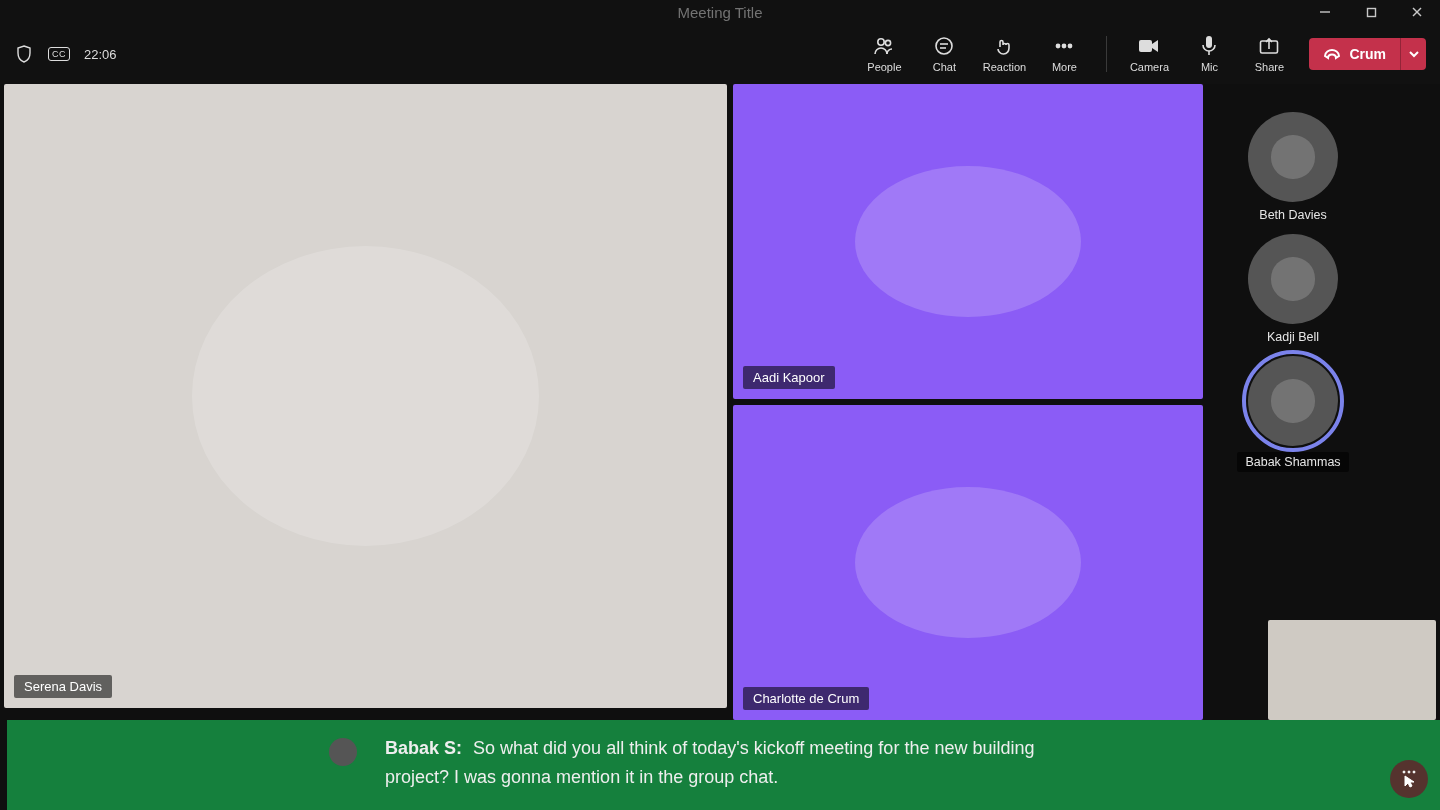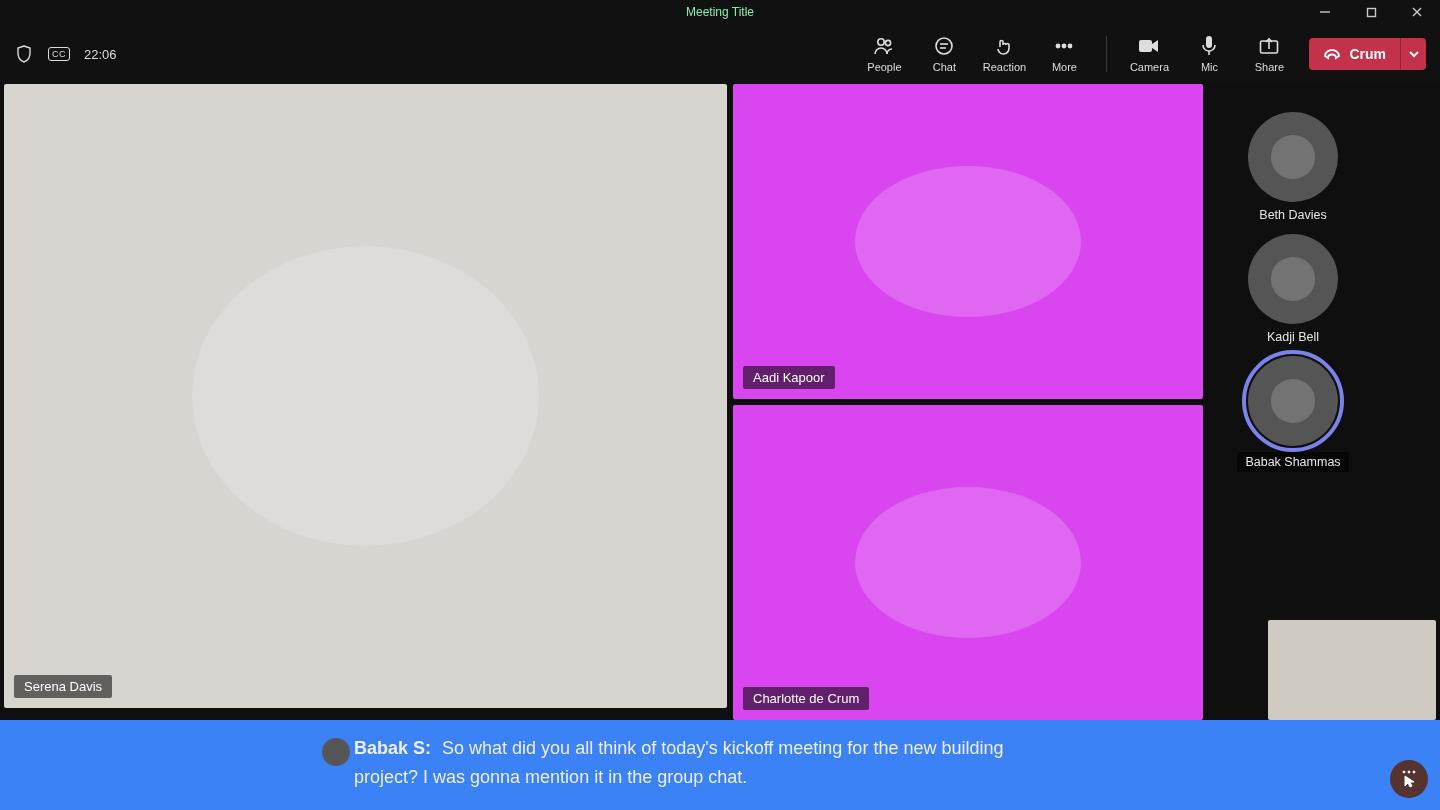--- a/index.html
+++ b/index.html
@@ -4,21 +4,21 @@
 <style>
   * { box-sizing: border-box; margin: 0; padding: 0; }
   html, body {
     width: 1440px; height: 810px; overflow: hidden;
     font-family: "Segoe UI", Arial, sans-serif;
     background: #0f0f0f; color: #fff;
   }
   
   .titlebar {
     height: 24px; display: flex; align-items: center; justify-content: center;
-    color: #86efac; font-size: 12px; position: relative; background:#111;
+    color: #737373; font-size: 15px; position: relative; background:#111;
   }
   .win-controls {
     position: absolute; right: 0; top: 0; height: 24px; display: flex;
   }
   .win-controls div {
     width: 46px; height: 24px; display:flex; align-items:center; justify-content:center;
     color:#c8c8c8; font-size:12px;
   }
   .win-controls svg { stroke:#c8c8c8; stroke-width:1.4; fill:none; }
 
@@ -59,21 +59,21 @@
     position:relative; background:#2b2b2b; border-radius:2px; overflow:hidden;
     display:flex; align-items:center; justify-content:center;
   }
   .tile .nametag {
     position:absolute; left:10px; bottom:10px;
     background:rgba(0,0,0,.55); color:#fff; font-size:13px;
     padding:4px 10px; border-radius:2px;
   }
   .main-tile { width:723px; height:624px; background:#d8d4d0;}
   .col-right { width:470px; display:flex; flex-direction:column; gap:6px;}
-  .sub-tile { flex:1; background:#d946ef;}
+  .sub-tile { flex:1; background:#8b5cf6;}
   .rail {
     width:168px; display:flex; flex-direction:column; align-items:center;
     gap:12px; padding-top:28px; overflow:hidden;
   }
   .rail-item { display:flex; flex-direction:column; align-items:center; gap:6px;}
   .avatar {
     width:90px; height:90px; border-radius:50%; background:#555;
     display:flex; align-items:center; justify-content:center; overflow:hidden;
   }
   .avatar.speaking { outline:4px solid #7b83eb; outline-offset:2px;}
@@ -84,23 +84,24 @@
     position:absolute; bottom:0; right:4px;
   }
 
   .placeholder-face {
     width:48%; height:48%; border-radius:50%;
     background:rgba(255,255,255,.18);
   }
 
   
   .captions {
-    height:90px; display:flex; align-items:flex-start; gap:4px;
+    height:90px; display:flex; align-items:flex-start; gap:28px;
     padding:14px 0 0 322px; color:#eee; font-size:18px; line-height:1.6;
-    background:#3b82f6;
+    background:#15803d;
+    margin-left:7px;
   }
   .cap-avatar {
     width:28px; height:28px; border-radius:50%; background:#555; flex-shrink:0;
     margin-top:4px;
   }
   .cap-speaker { font-weight:600; margin-right:6px;}
   .cap-text { max-width:700px;}
   .corner-cursor {
     position:fixed; right:12px; bottom:12px; width:38px; height:38px;
     border-radius:50%; background:#55332e; display:flex;

